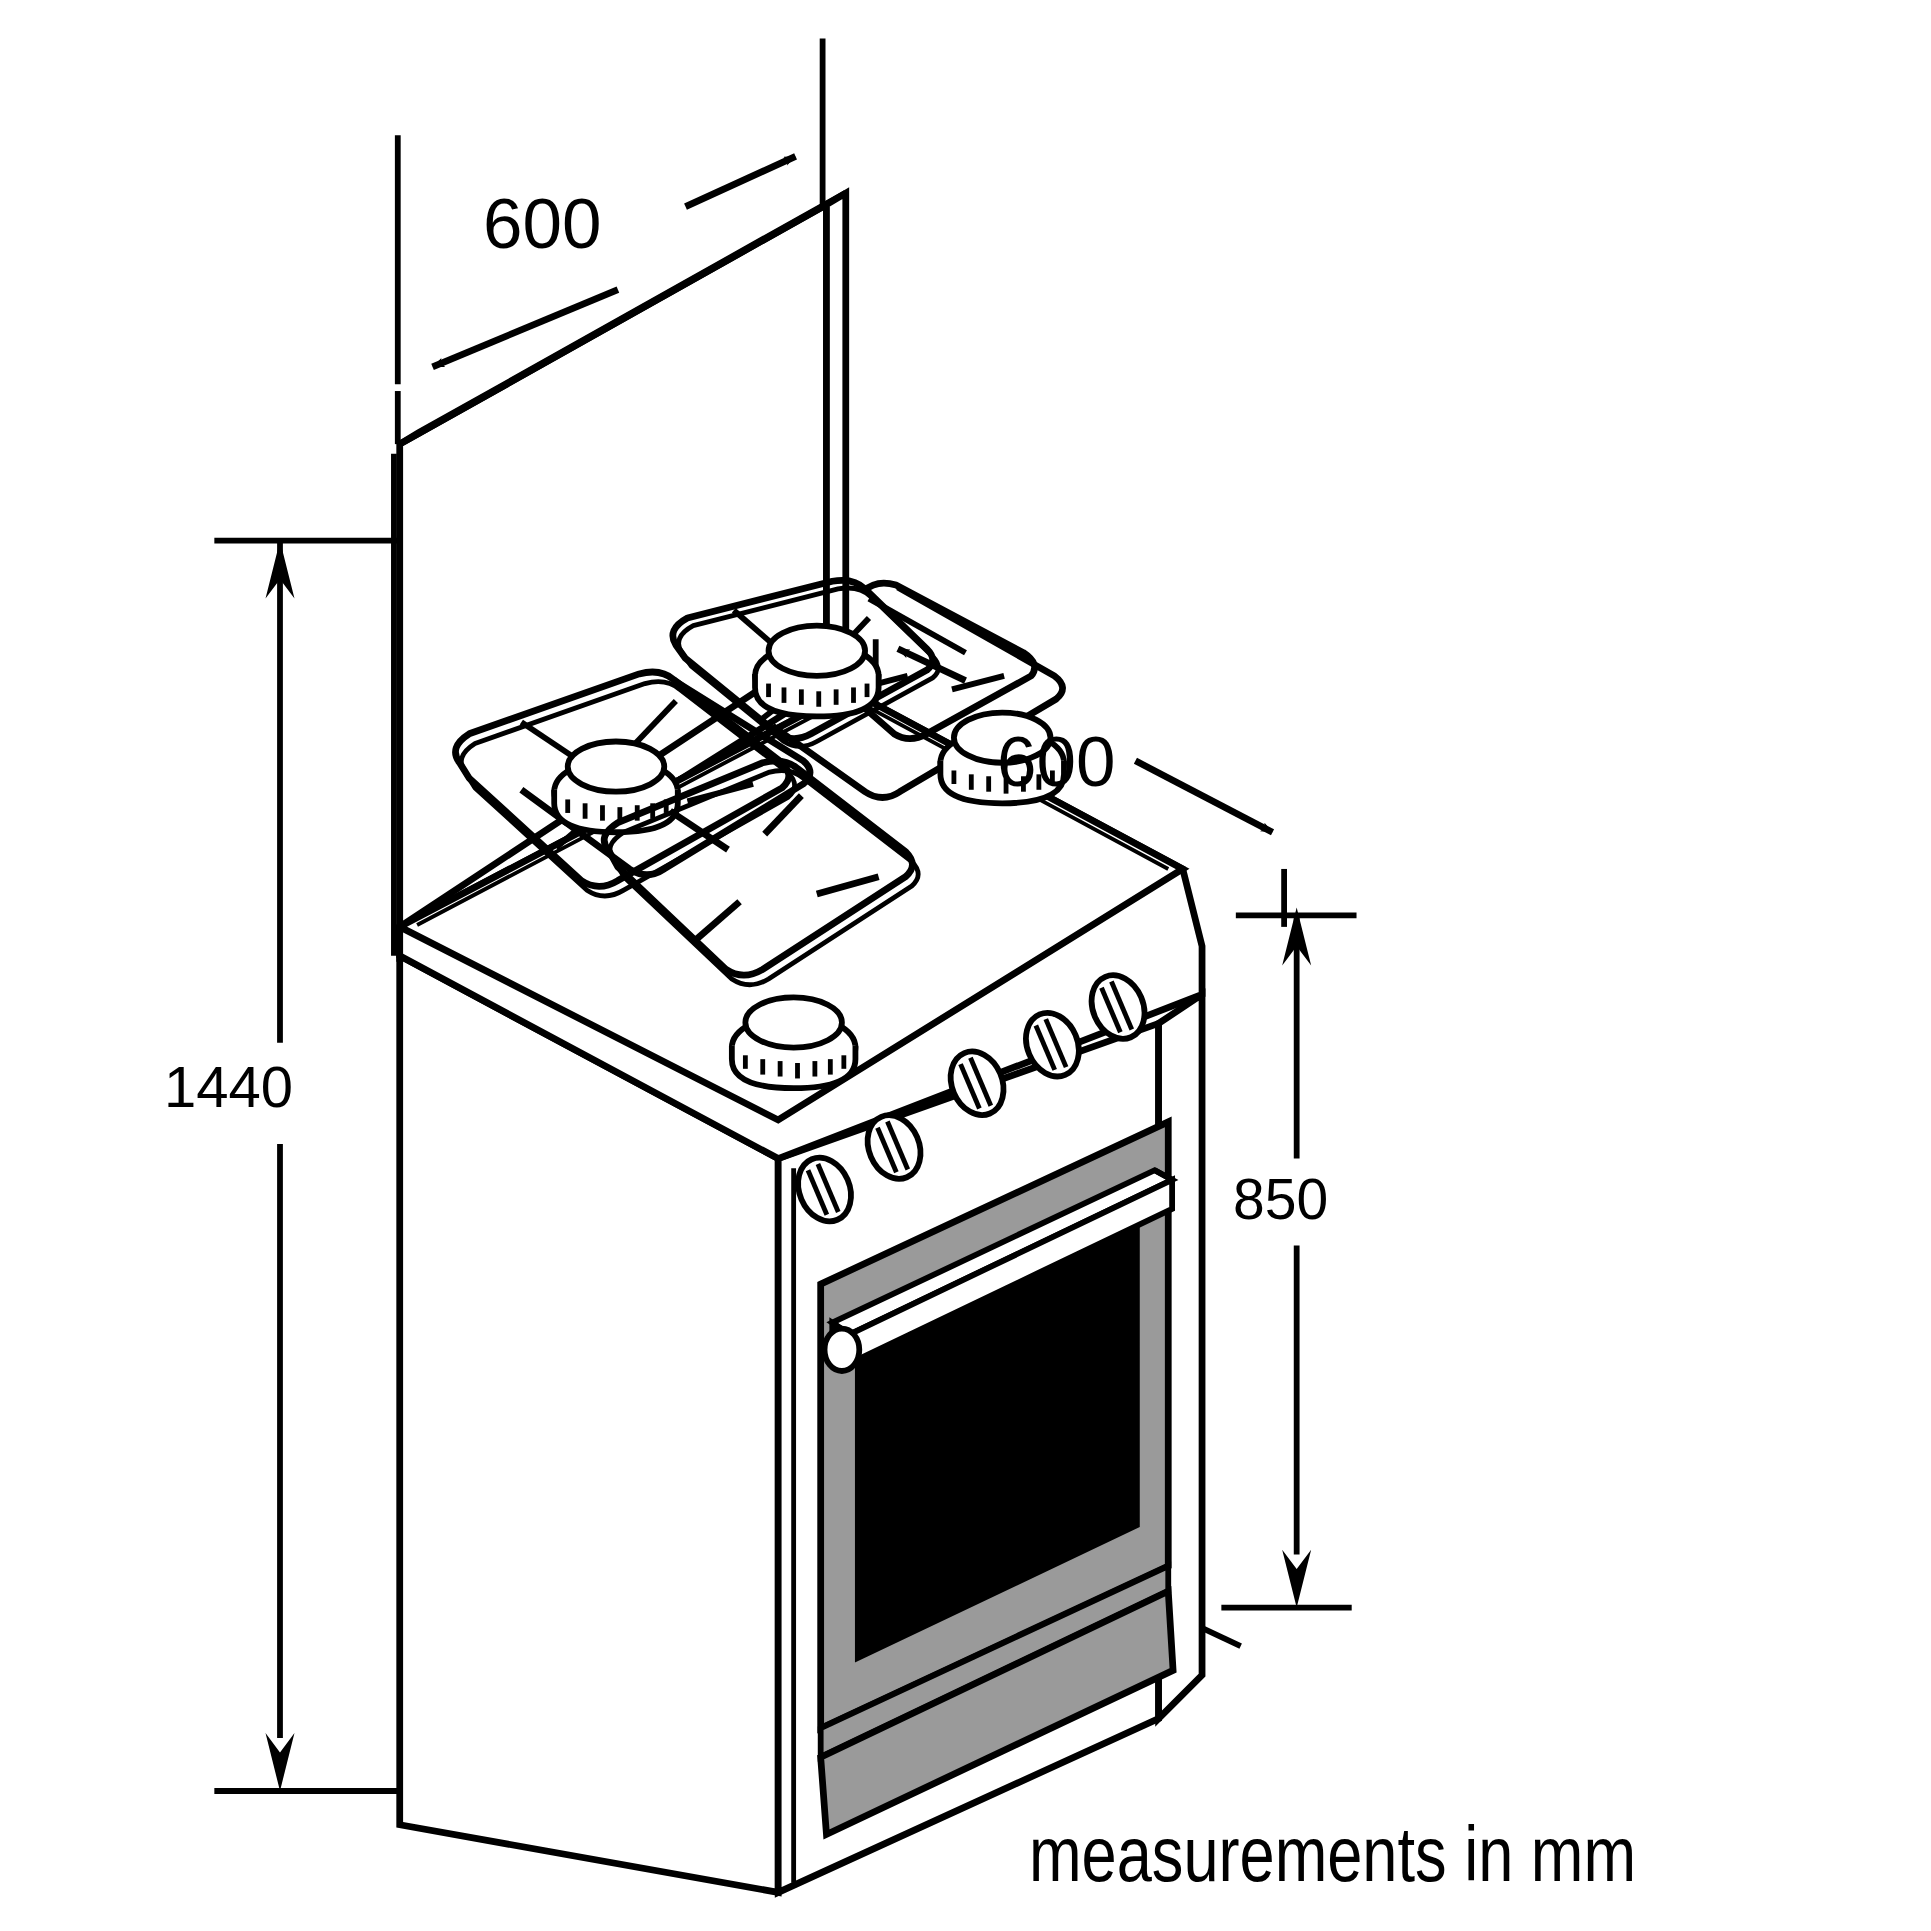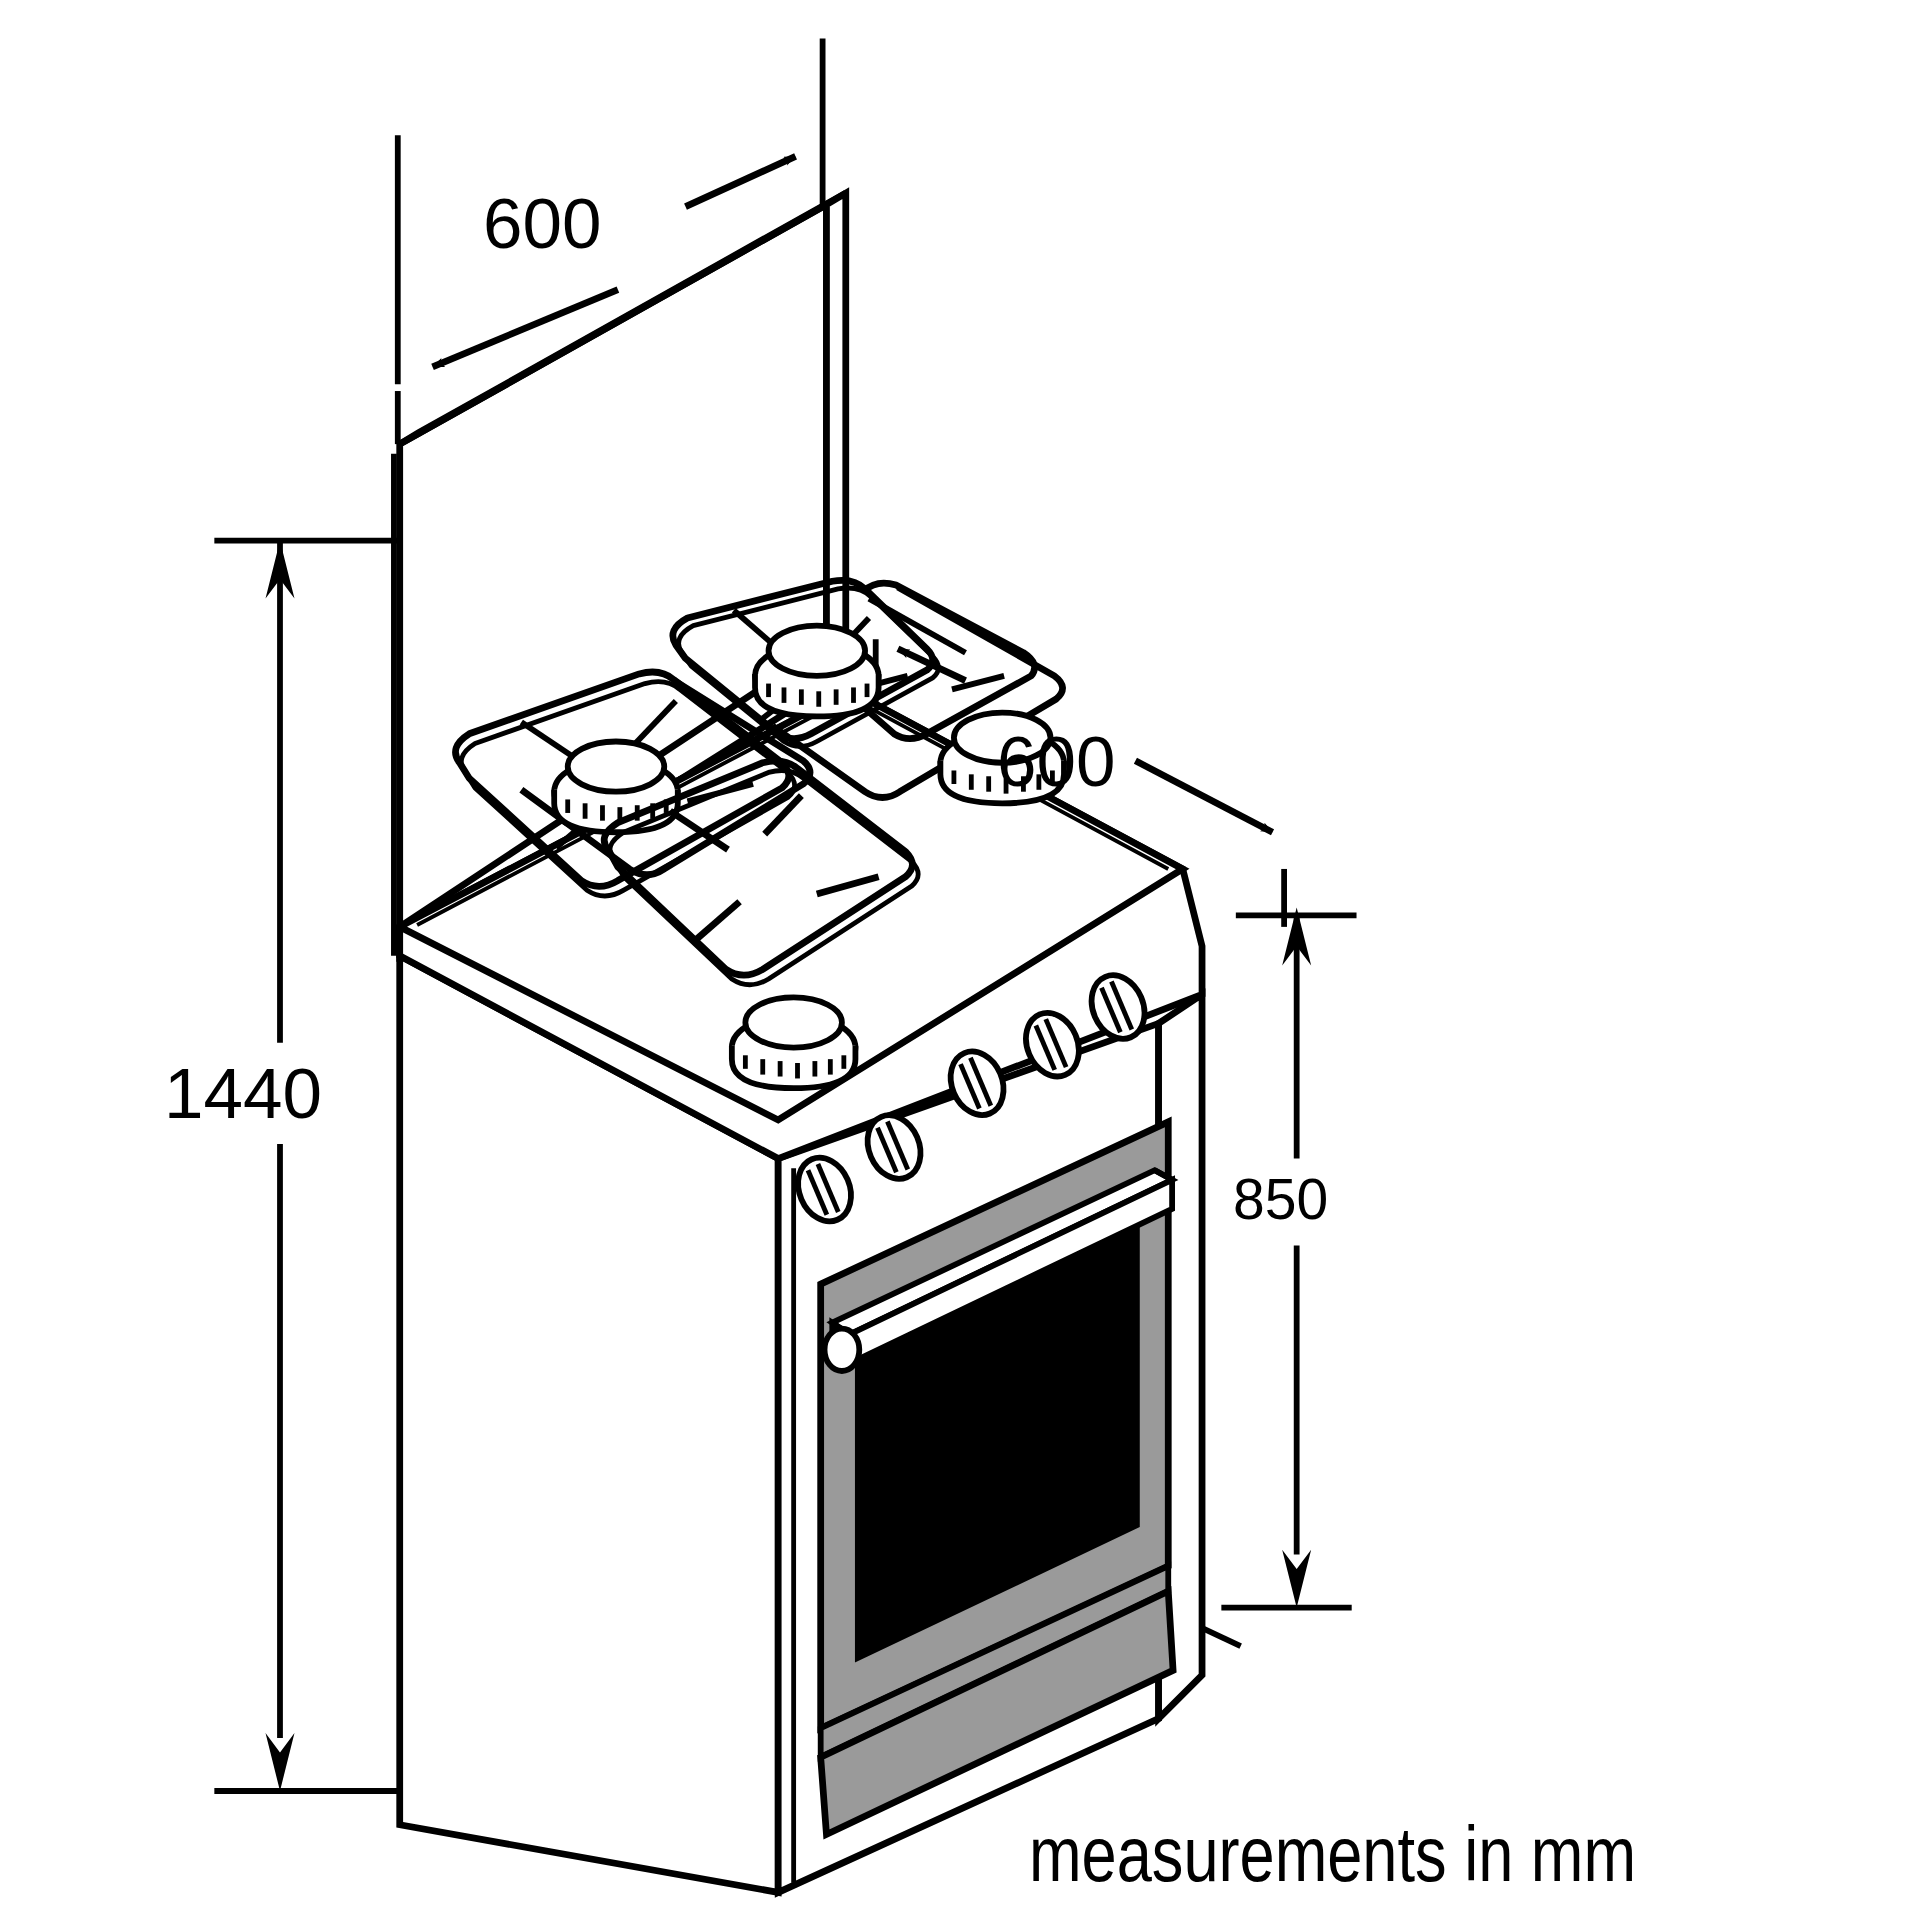--- a/index.html
+++ b/index.html
@@ -28,21 +28,21 @@
   }
   .dim-label {
     position: absolute;
     font-family: "Liberation Sans", sans-serif;
     font-weight: 400;
     color: #000000;
     white-space: nowrap;
     line-height: 1;
   }
   #label-width-top  { left: 483px;  top: 188px;  font-size: 71px; }
-  #label-height     { left: 164px;  top: 1058px; font-size: 71px; }
+  #label-height     { left: 164px;  top: 1058px; font-size: 58px; }
   #label-depth      { left: 997px; top: 726px;  font-size: 71px; }
   #label-oven-h     { left: 1233px; top: 1171px; font-size: 57px; }
   #caption {
     position: absolute;
     left: 1029px;
     top: 1810px;
     font-size: 77px;
     font-family: "Liberation Sans Narrow", "Liberation Sans", sans-serif;
     transform: scaleX(0.82);
     transform-origin: left top;

